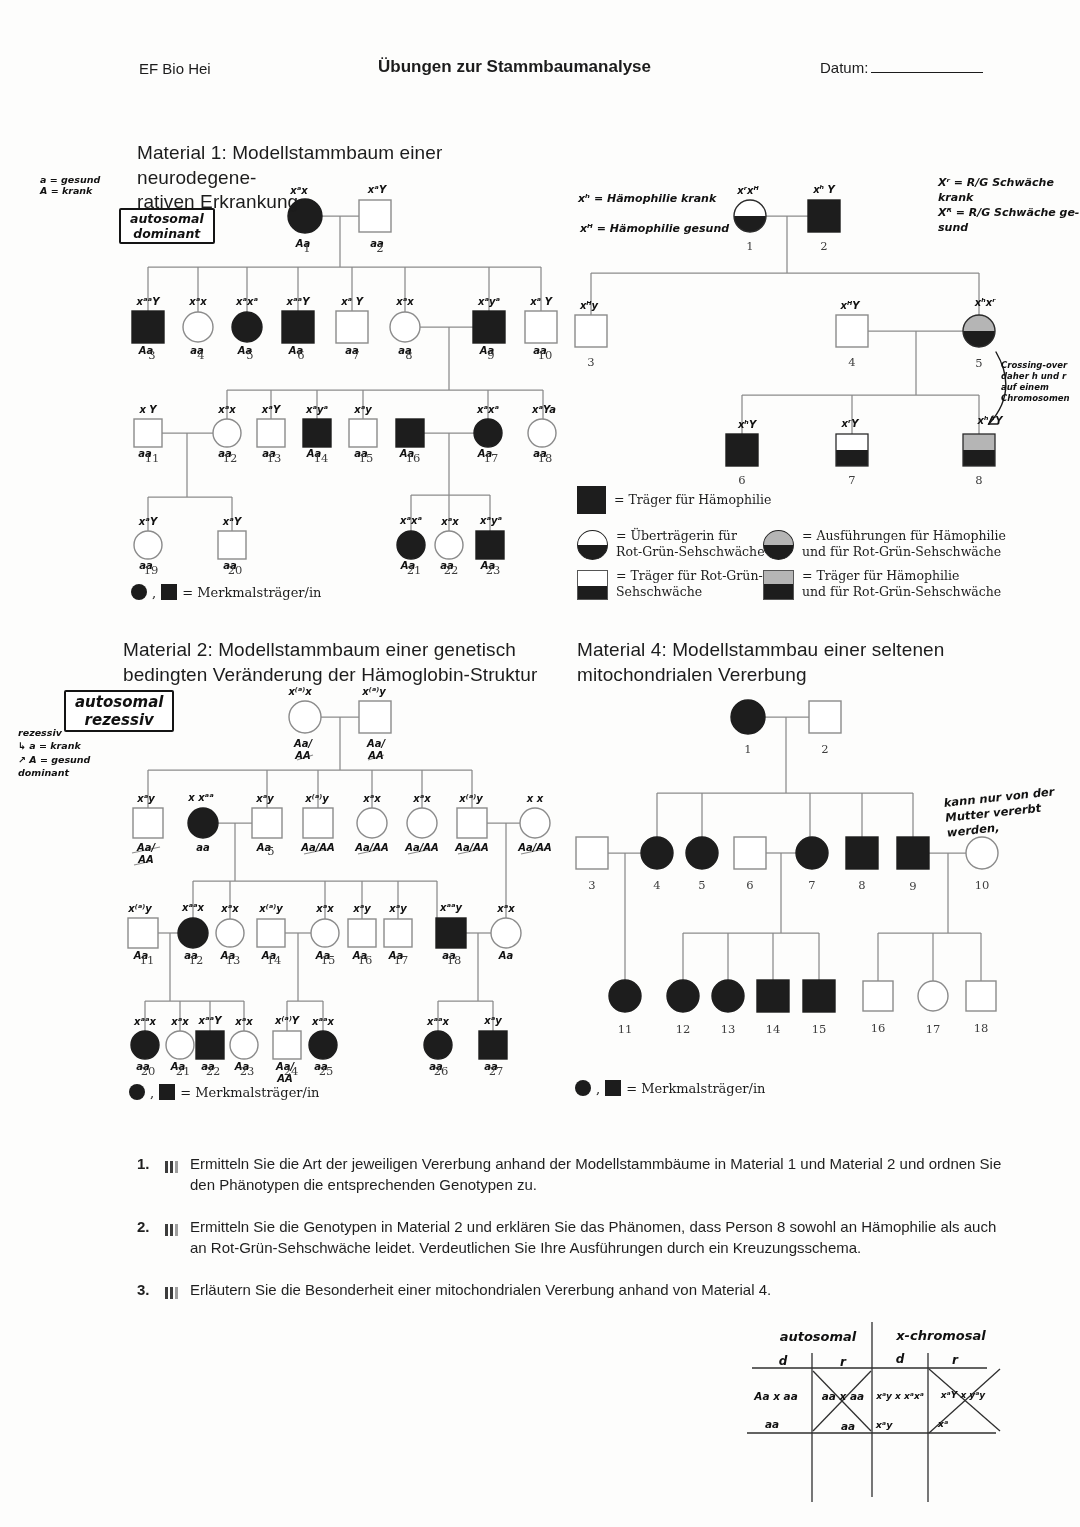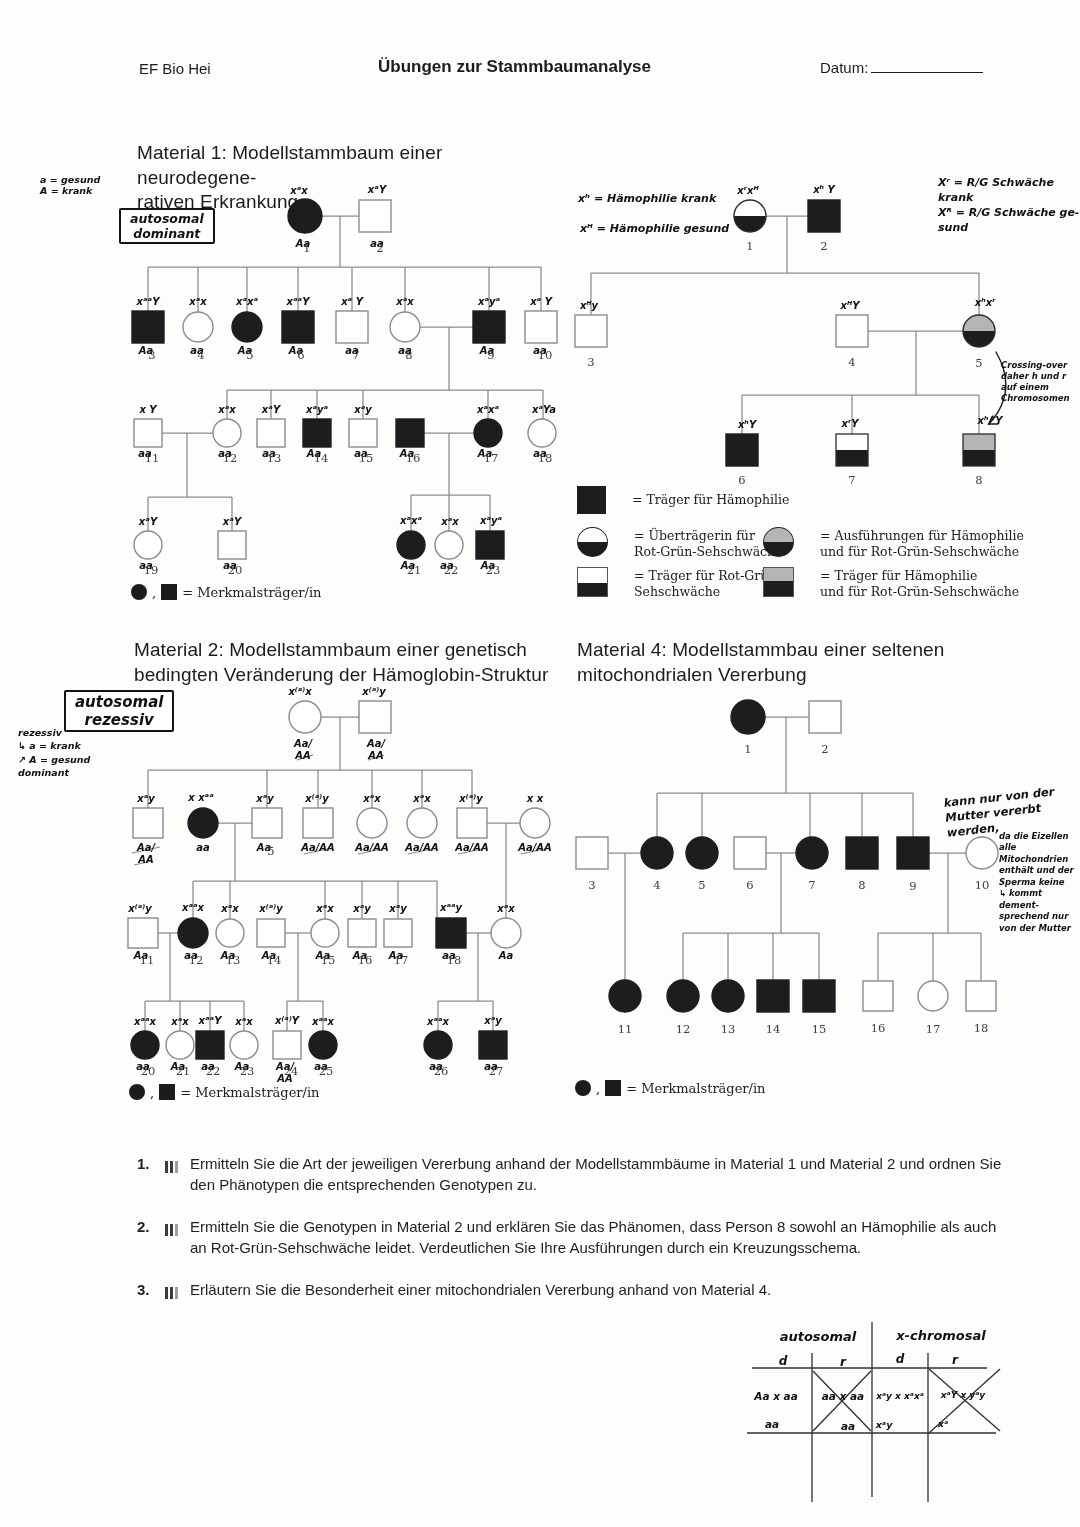--- a/index.html
+++ b/index.html
@@ -8,23 +8,23 @@
   .abs{position:absolute;}
   .mtitle{font-weight:normal;font-size:19px;line-height:1.3;letter-spacing:.1px;white-space:pre-line;}
   .hand{font-family:"DejaVu Sans",sans-serif;font-style:italic;font-weight:600;color:#111;white-space:pre-line;}
   .handbox{border:2px solid #141414;border-radius:2px;padding:1px 9px;text-align:center;background:#fff;}
   svg.ped{position:absolute;overflow:visible;}
   .dateline{display:inline-block;width:112px;height:13px;border-bottom:1.6px solid #1c1c1c;margin-left:3px;}
   .mleg{position:absolute;display:flex;align-items:center;gap:5px;
         font-family:"DejaVu Serif",serif;font-size:13px;color:#1c1c1c;}
   .lc{width:16px;height:16px;border-radius:50%;background:#1c1c1c;flex:none;}
   .ls{width:16px;height:16px;background:#1c1c1c;flex:none;}
-  .l3row{position:absolute;display:flex;gap:8px;align-items:center;
+  .l3row{position:absolute;display:flex;gap:8px;align-items:flex-end;
          font-family:"DejaVu Serif",serif;font-size:12.5px;line-height:1.28;color:#1c1c1c;}
-  .l3row .txt{white-space:pre-line;padding-top:4px;margin-left:18px;}
+  .l3row .txt{white-space:pre-line;padding-top:4px;}
   .i-fsq,.i-chb,.i-cgb,.i-shb,.i-sgb{width:29px;height:28px;flex:none;}
   .i-fsq{background:#1d1d1d;}
   .i-chb{border-radius:50%;border:1.5px solid #222;background:linear-gradient(to bottom,#fff 0 50%,#1d1d1d 50% 100%);}
   .i-cgb{border-radius:50%;border:1.5px solid #222;background:linear-gradient(to bottom,#b5b5b5 0 50%,#1d1d1d 50% 100%);}
   .i-shb{border:1px solid #555;background:linear-gradient(to bottom,#fff 0 52%,#1d1d1d 52% 100%);}
   .i-sgb{border:1px solid #555;background:linear-gradient(to bottom,#b5b5b5 0 48%,#1d1d1d 48% 100%);}
   .tasks{position:absolute;left:137px;top:1153px;width:870px;}
   .task{display:flex;margin-bottom:21px;font-size:15px;line-height:1.4;color:#1f1f1f;}
   .tnum{font-weight:bold;width:26px;flex:none;}
   .tbars{flex:none;margin:4px 10px 0 2px;}
@@ -447,21 +447,21 @@
     </svg>
 
   <div class="abs" style="left:139px;top:60px;font-size:15px">EF Bio Hei</div>
   <div class="abs" style="left:378px;top:57px;font-size:17px;font-weight:bold">Übungen zur Stammbaumanalyse</div>
   <div class="abs" style="left:820px;top:59px;font-size:15px">
     <span>Datum:</span><span class="dateline"></span>
   </div>
 
   <div class="abs mtitle" style="left:137px;top:141px;width:430px">Material 1: Modellstammbaum einer neurodegene-
 rativen Erkrankung</div>
-  <div class="abs mtitle" style="left:134px;top:638px;width:450px">Material 2: Modellstammbaum einer genetisch
+  <div class="abs mtitle" style="left:123px;top:638px;width:450px">Material 2: Modellstammbaum einer genetisch
 bedingten Veränderung der Hämoglobin-Struktur</div>
   <div class="abs mtitle" style="left:577px;top:638px;width:430px">Material 4: Modellstammbau einer seltenen
 mitochondrialen Vererbung</div>
 
   <div class="abs hand" style="left:40px;top:174px;font-size:9.5px">a = gesund
 A = krank</div>
   <div class="abs hand handbox" style="left:119px;top:208px;font-size:12.5px">autosomal
 dominant</div>
   <div class="abs hand" style="left:578px;top:192px;font-size:11px">xʰ = Hämophilie krank</div>
   <div class="abs hand" style="left:580px;top:222px;font-size:11px">xᴴ = Hämophilie gesund</div>
@@ -473,27 +473,20 @@
 auf einem
 Chromosomen</div>
   <div class="abs hand handbox" style="left:64px;top:690px;font-size:15px;border-width:2.5px">autosomal
 rezessiv</div>
   <div class="abs hand" style="left:18px;top:726px;font-size:9.5px;line-height:1.4">rezessiv
 ↳ a = krank
 ↗ A = gesund
 dominant</div>
   <div class="abs hand" style="left:945px;top:788px;font-size:11.5px;line-height:1.3;width:150px;transform:rotate(-6deg)">kann nur von der
 Mutter vererbt werden,</div>
-  <div class="abs hand" style="left:999px;top:831px;font-size:8.5px;line-height:1.35">da die Eizellen
-alle Mitochondrien
-enthält und der
-Sperma keine
-↳ kommt dement-
-sprechend nur
-von der Mutter</div>
 
   <div class="mleg" style="left:131px;top:584px">
     <span class="lc"></span>
       <span>,</span>
     <span class="ls"></span>
       <span>= Merkmalsträger/in</span>
   </div>
   <div class="mleg" style="left:129px;top:1084px">
     <span class="lc"></span>
       <span>,</span>

